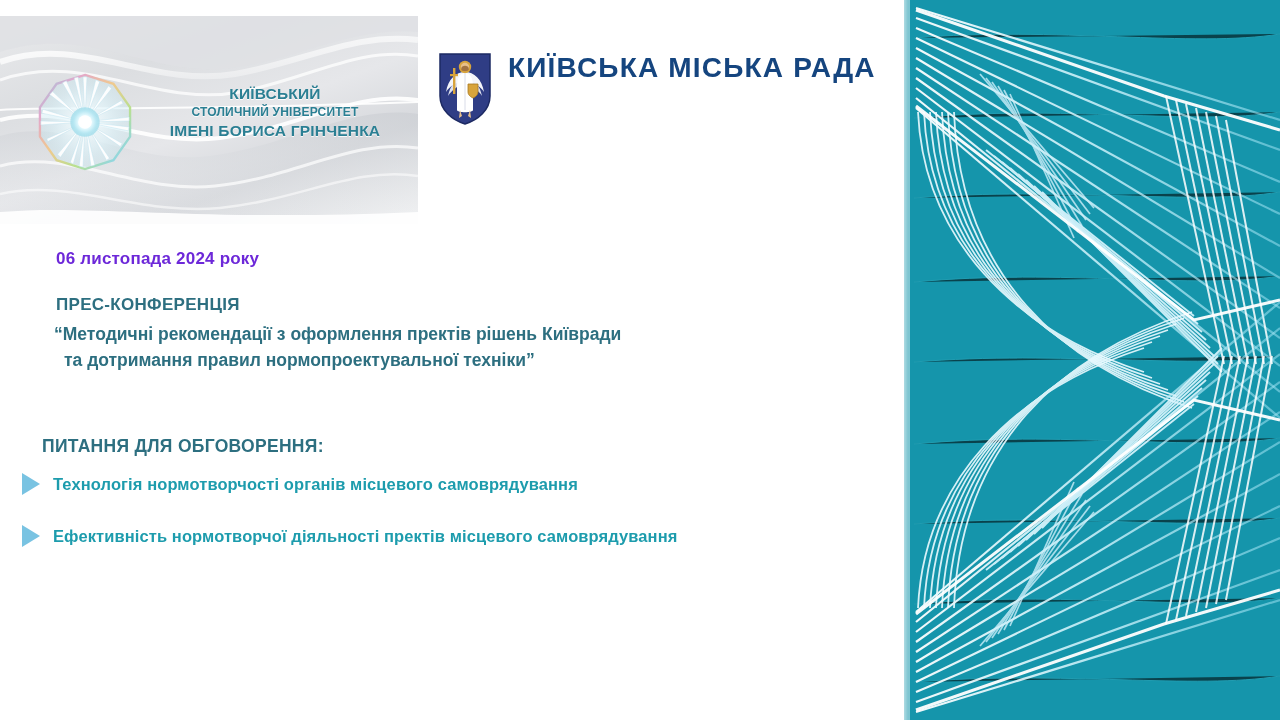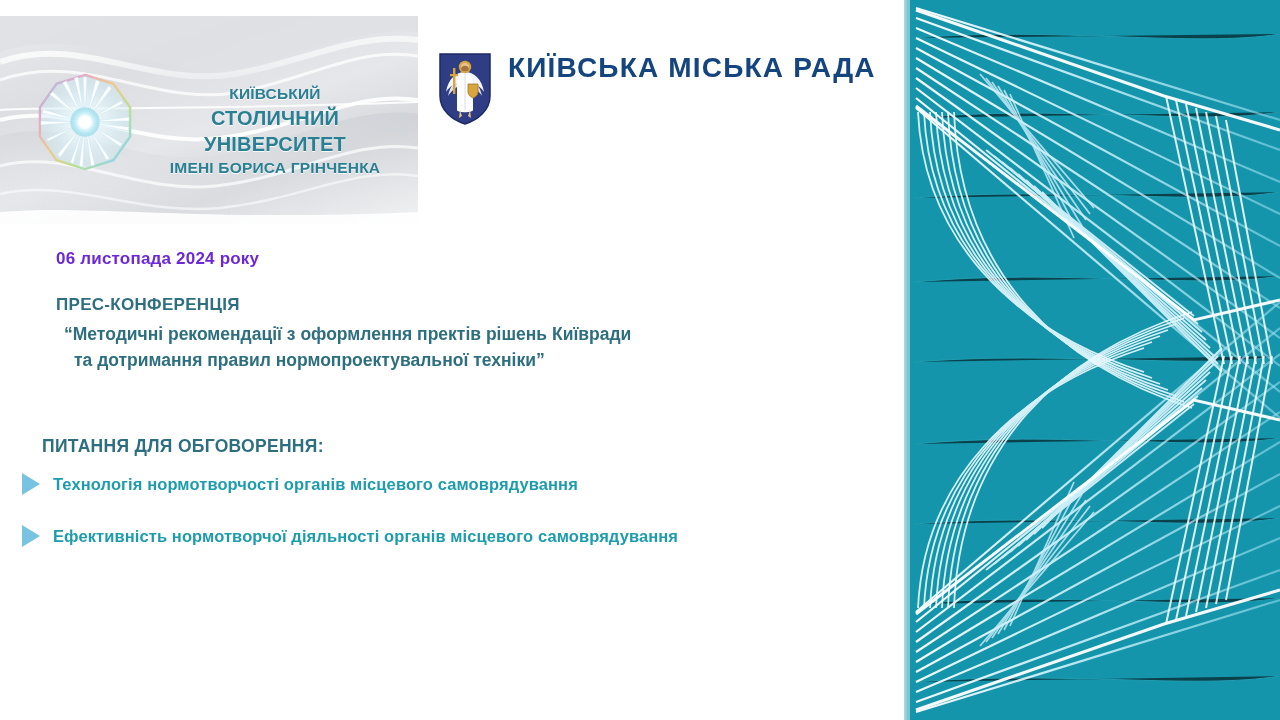--- a/index.html
+++ b/index.html
@@ -52,21 +52,21 @@
     width: 270px;
     text-align: center;
     color: #2b7f93;
     font-weight: bold;
     font-size: 15.5px;
     line-height: 1.33;
     letter-spacing: 0.2px;
     text-shadow: 0 1px 0 rgba(255,255,255,.85);
   }
   .uni-text .l1 { font-size: 15.5px; }
-  .uni-text .l2 { font-size: 20px; }
+  .uni-text .l2 { font-size: 12px; }
   .uni-text .l3 { font-size: 15.5px; }
 
   
   .kmr-lockup {
     position: absolute;
     left: 438px;
     top: 52px;
     display: flex;
     align-items: flex-start;
     gap: 16px;
@@ -101,21 +101,20 @@
   }
   .pk-title {
     position: absolute;
     left: 54px;
     top: 322px;
     width: 700px;
     color: #2d6f80;
     font-size: 17.5px;
     font-weight: bold;
     line-height: 1.48;
-    margin-left: 10px;
   }
   .pk-title .tl2 { display: block; padding-left: 10px; }
 
   .questions-heading {
     position: absolute;
     left: 42px;
     top: 424px;
     color: #2d6f80;
     font-size: 17.5px;
     font-weight: bold;
@@ -296,21 +295,21 @@
 
   <div class="questions-heading">ПИТАННЯ ДЛЯ ОБГОВОРЕННЯ:</div>
 
   <ul class="bullets">
     <li class="bullet">
       <span class="bullet-marker"></span>
       <span class="bullet-text">Технологія нормотворчості органів місцевого самоврядування</span>
     </li>
     <li class="bullet">
       <span class="bullet-marker"></span>
-      <span class="bullet-text">Ефективність нормотворчої діяльності органів місцевого самоврядування</span>
+      <span class="bullet-text">Ефективність нормотворчої діяльності пректів місцевого самоврядування</span>
     </li>
   </ul>
 
   <div class="art-panel">
     <svg class="art-svg" viewBox="0 0 386 720" preserveAspectRatio="none">
       <defs>
         <linearGradient id="lineFade" x1="0" y1="0" x2="1" y2="0">
           <stop offset="0%" stop-color="#ffffff" stop-opacity="1"></stop>
           <stop offset="50%" stop-color="#cdf2fb" stop-opacity=".9"></stop>
           <stop offset="100%" stop-color="#9fe4f4" stop-opacity=".55"></stop>

